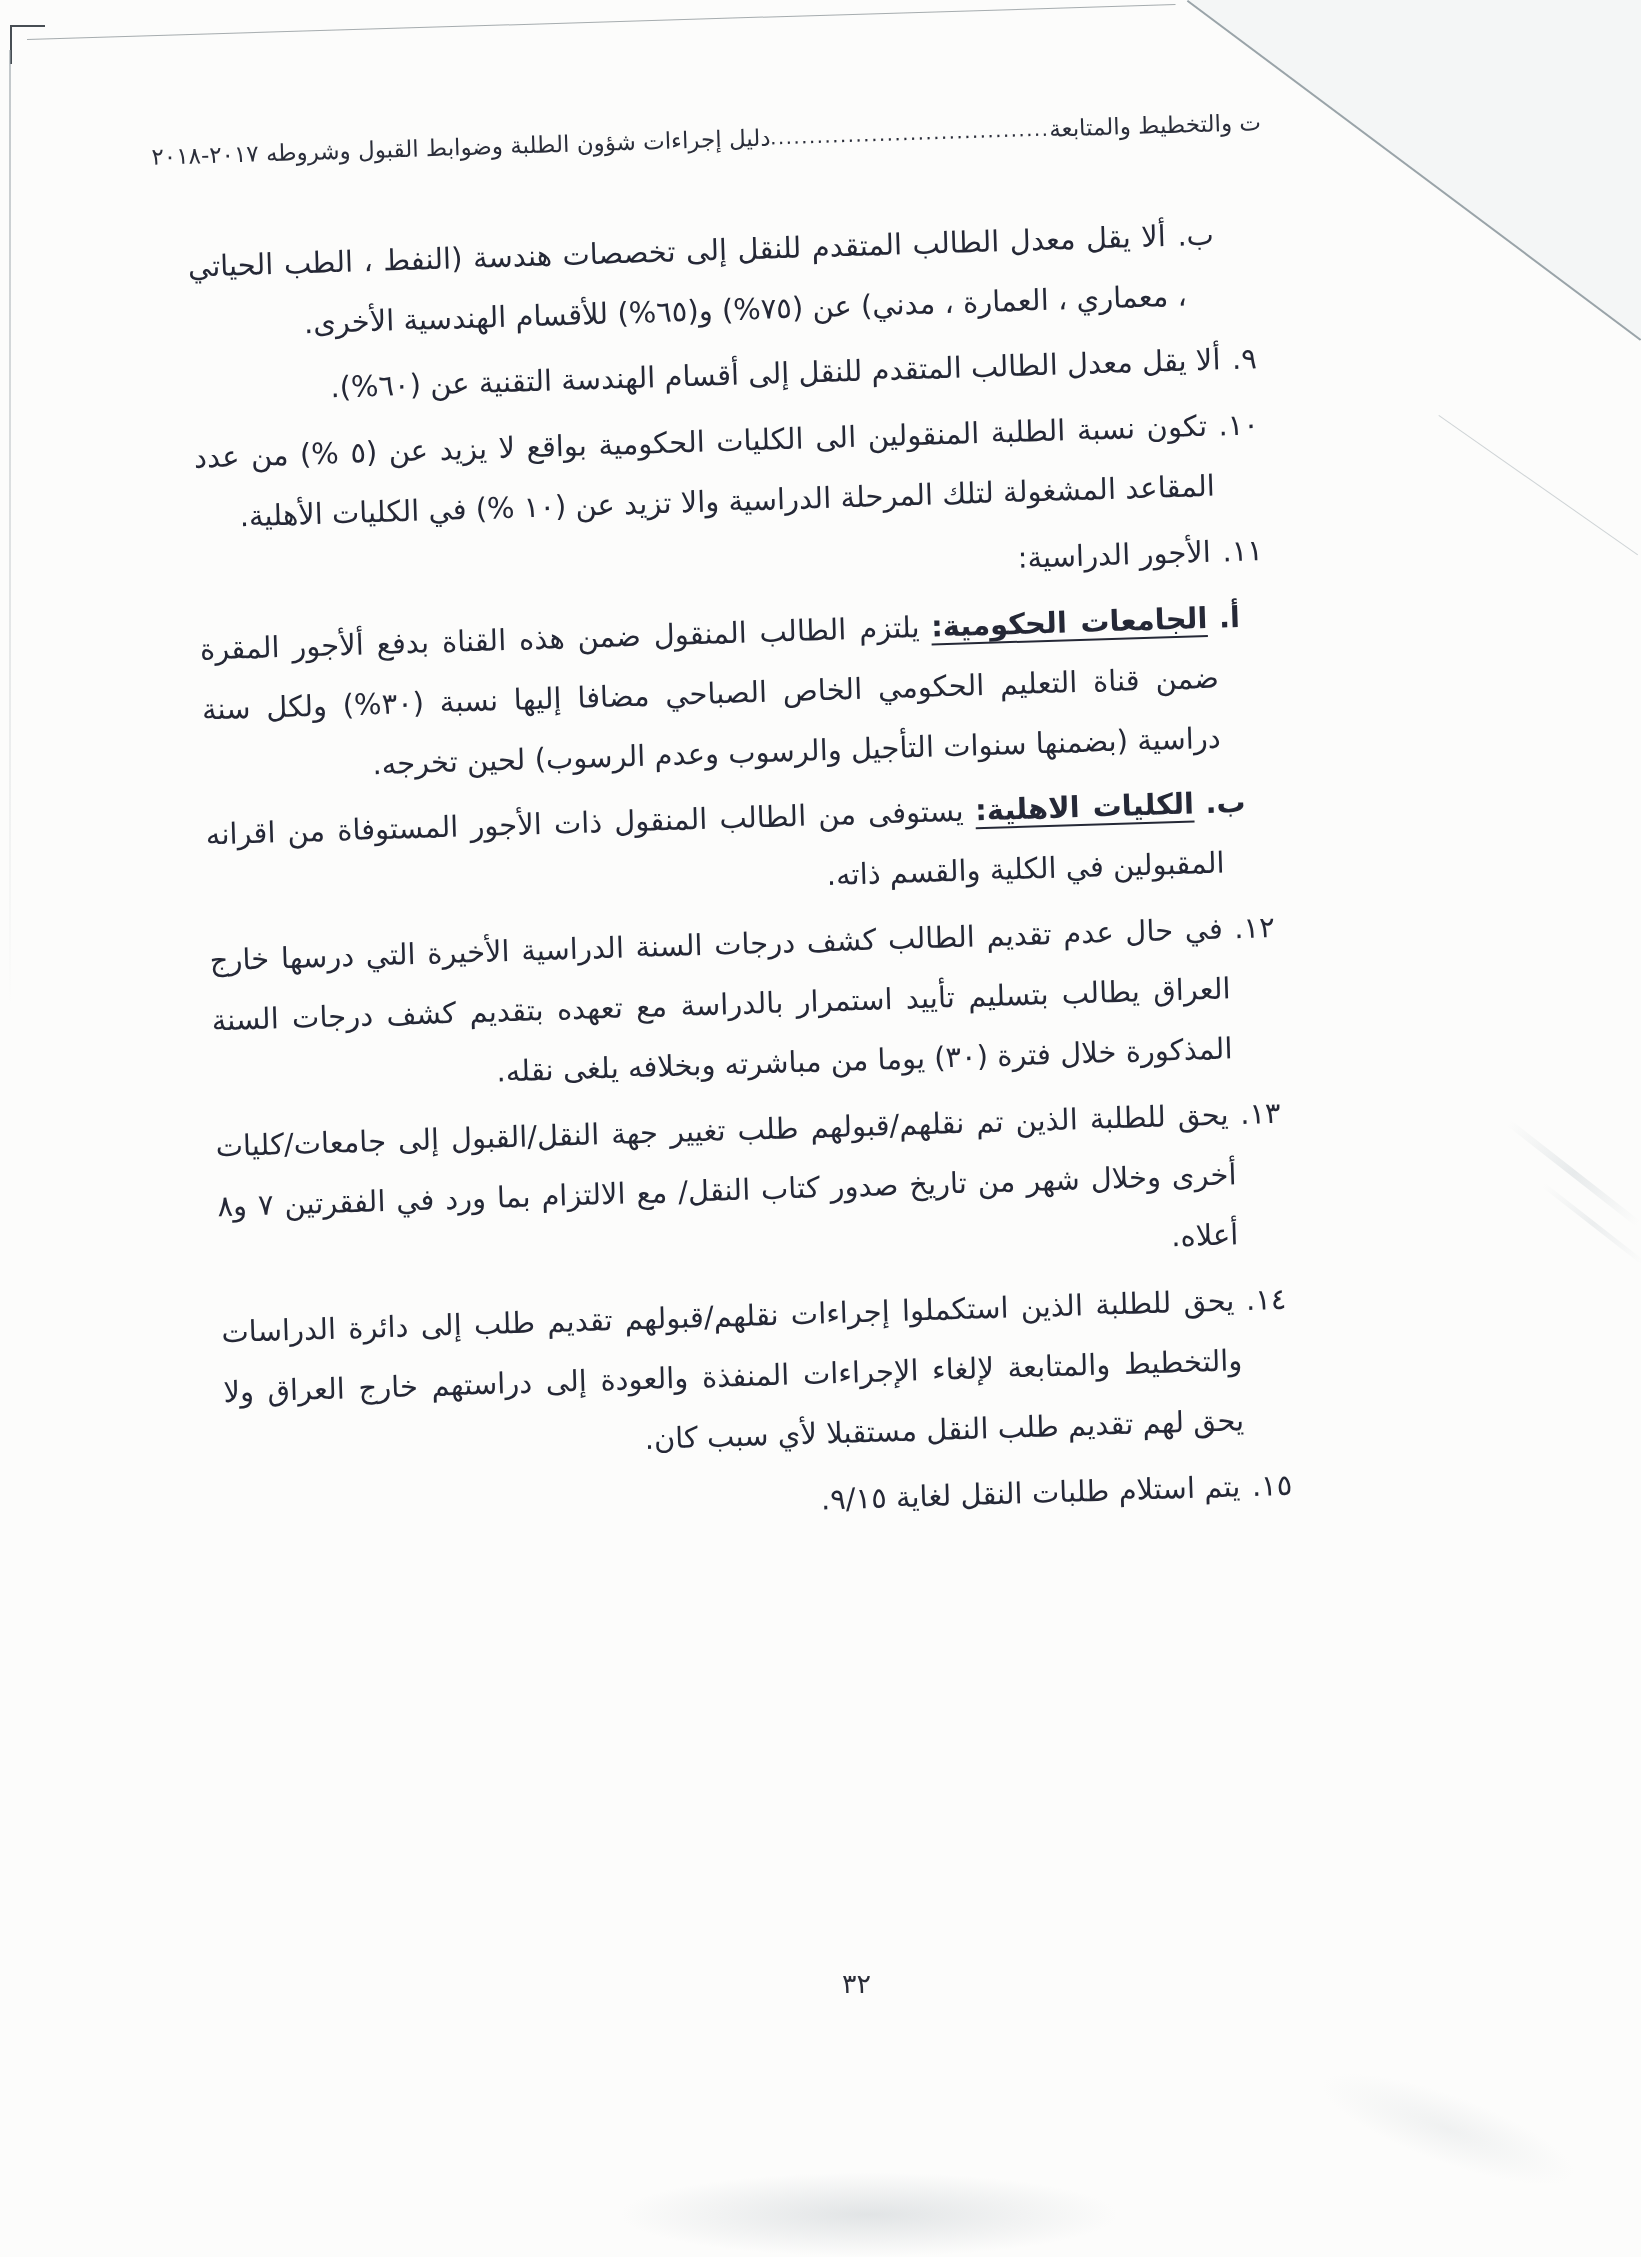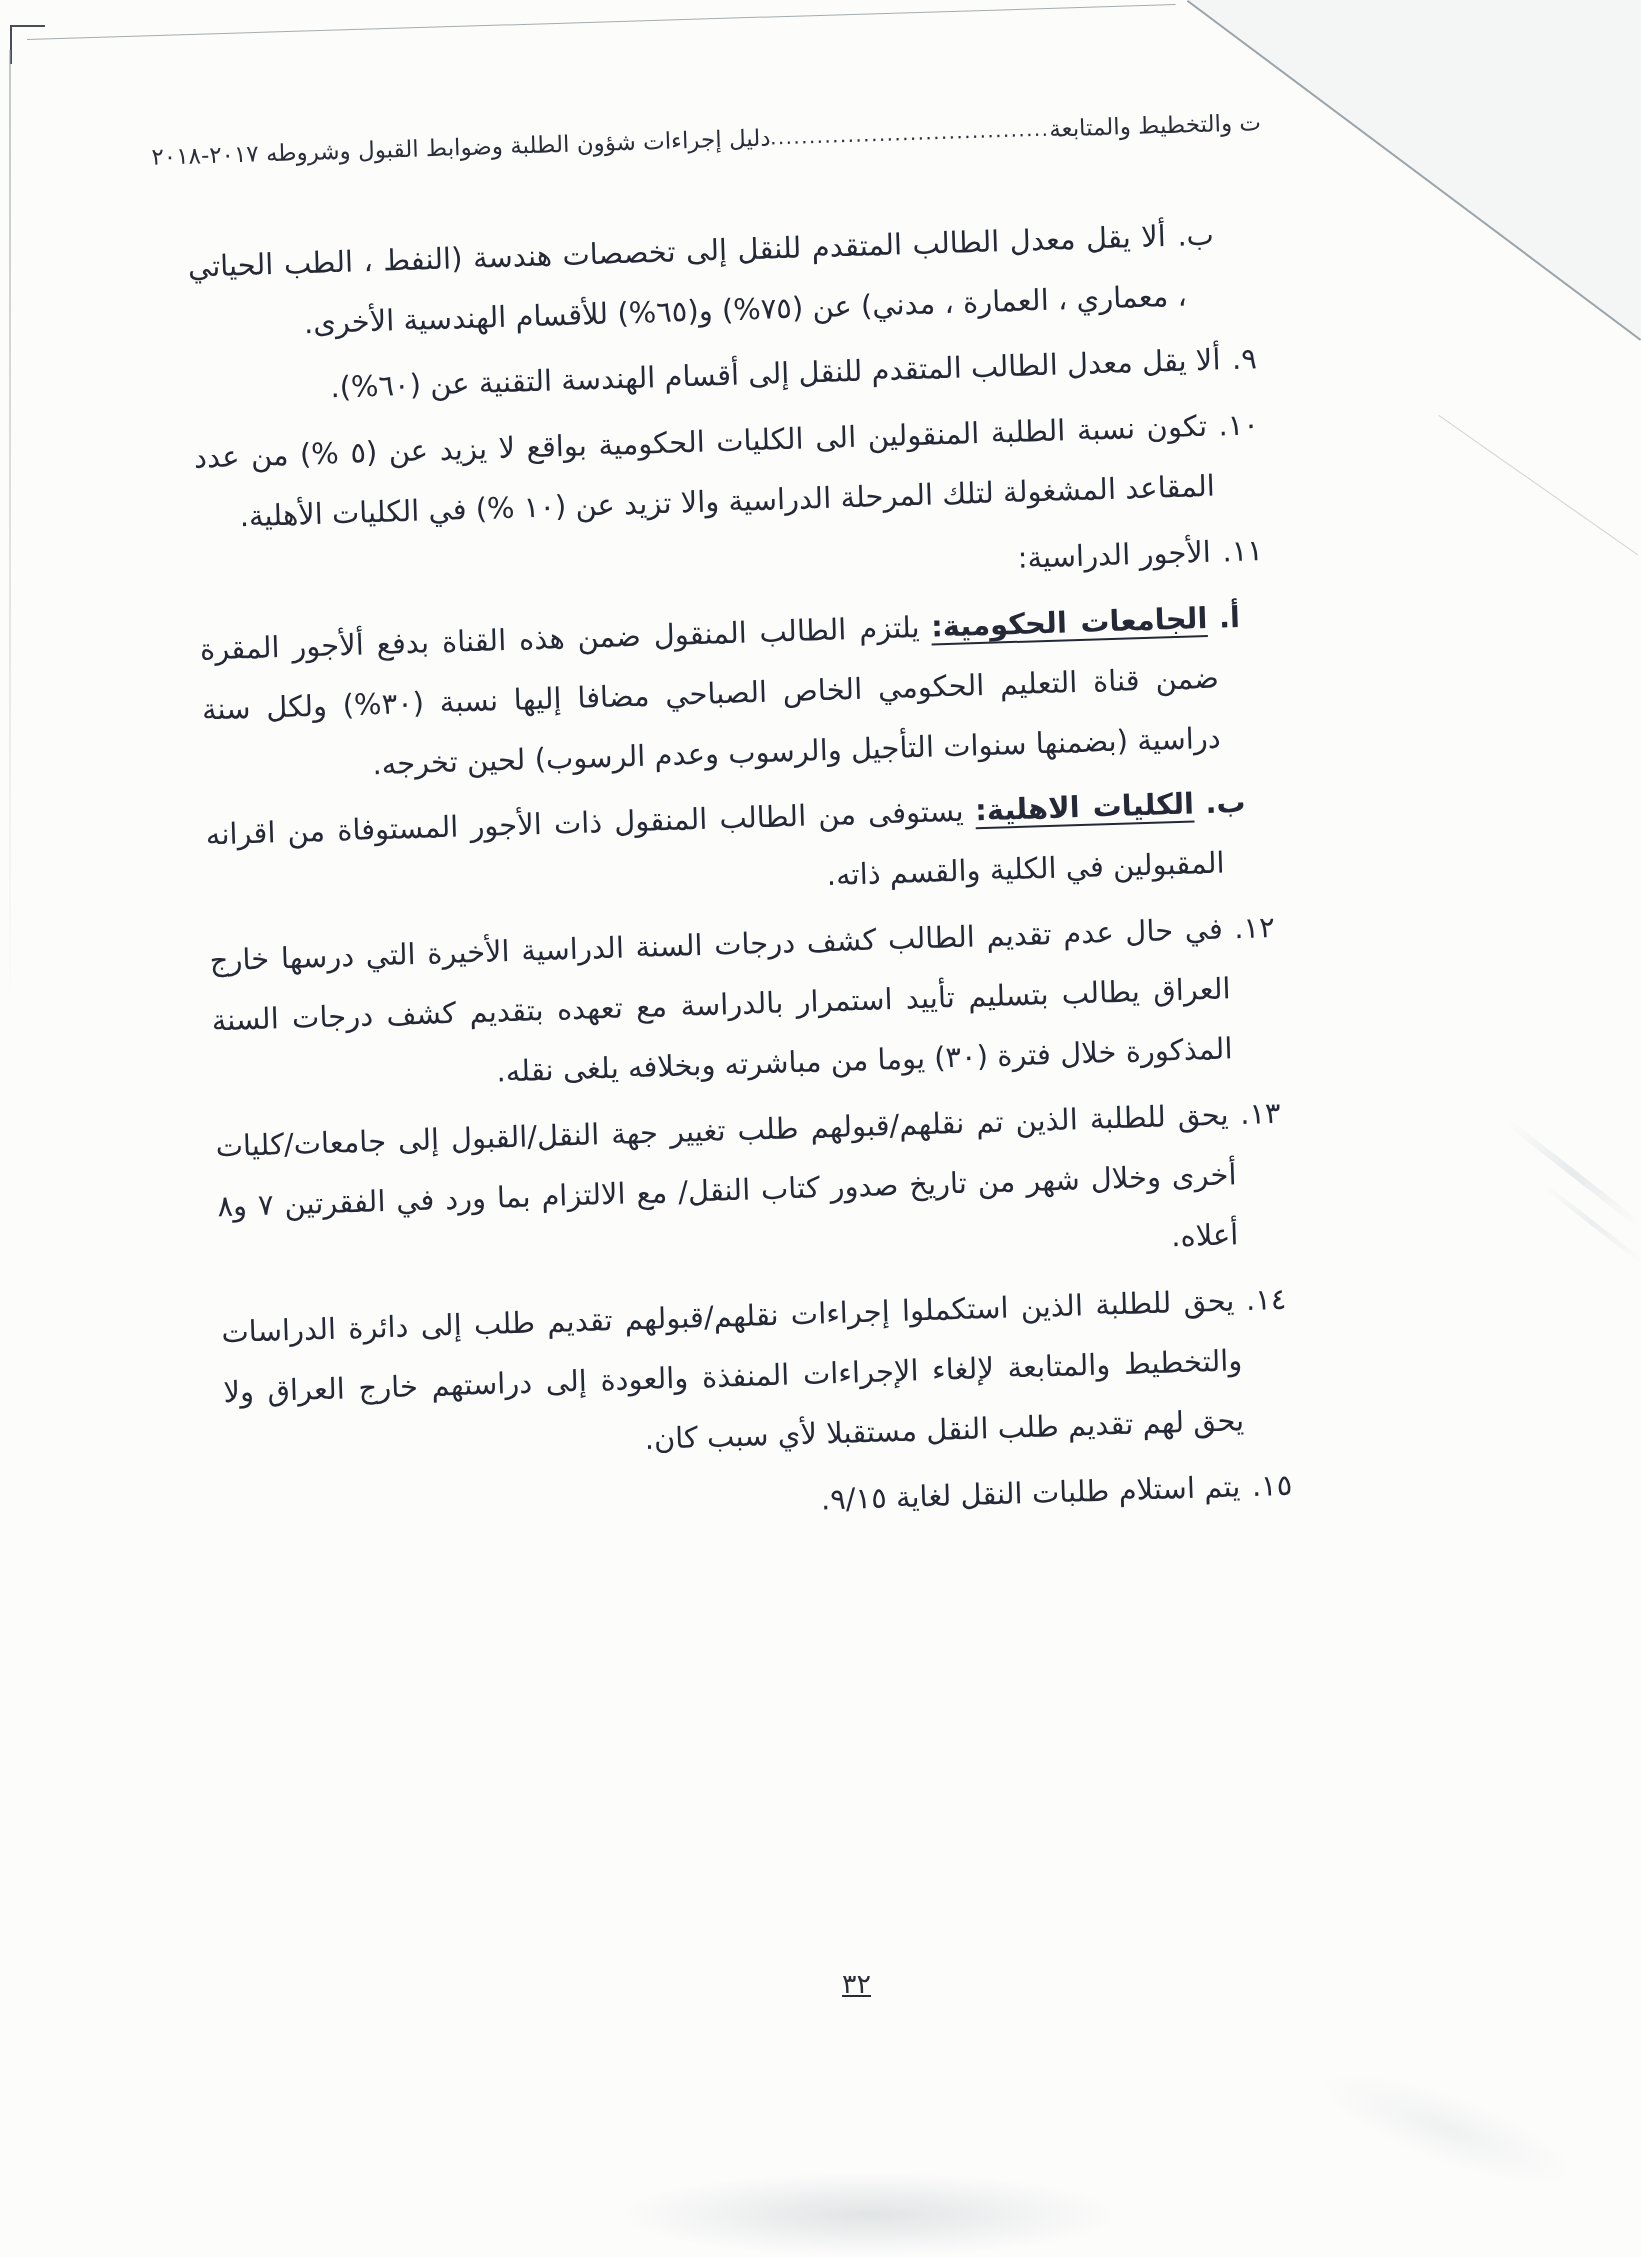--- a/index.html
+++ b/index.html
@@ -30,21 +30,21 @@
   .p-subtop{margin:0 39px 5.8px 0;padding-right:29px;text-indent:-29px;}
   .p-sub{margin:0 25px 5.8px 0;padding-right:23px;text-indent:-23px;}
   .marker{margin-left:11.6px;}
   .p-sub .marker{font-weight:bold;}
   .sub-heading{
     font-weight:bold;margin-left:11.6px;
     text-decoration:underline;text-decoration-thickness:1.9px;text-underline-offset:6.8px;
   }
   .page-number{
     position:absolute;left:842px;top:1968px;
-    font-size:27px;color:#2a2d38;direction:rtl;text-decoration:underline;
+    font-size:27px;color:#2a2d38;direction:rtl;
   }
   
   .art{position:absolute;pointer-events:none;}
   .top-edge-line{
     left:27px;top:39px;width:1149px;height:0;
     border-top:1.9px solid rgba(95,105,112,.55);
     transform:rotate(-1.74deg);transform-origin:left top;
   }
   .corner-bracket{
     left:9.7px;top:25px;width:33px;height:37px;

